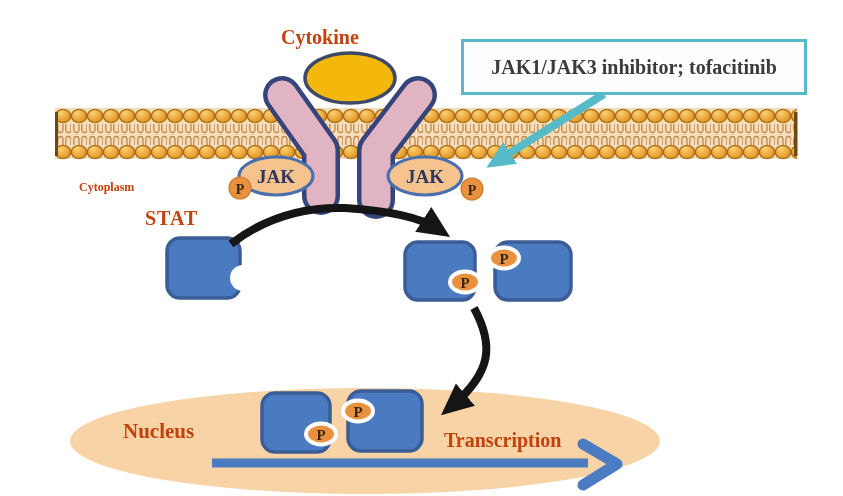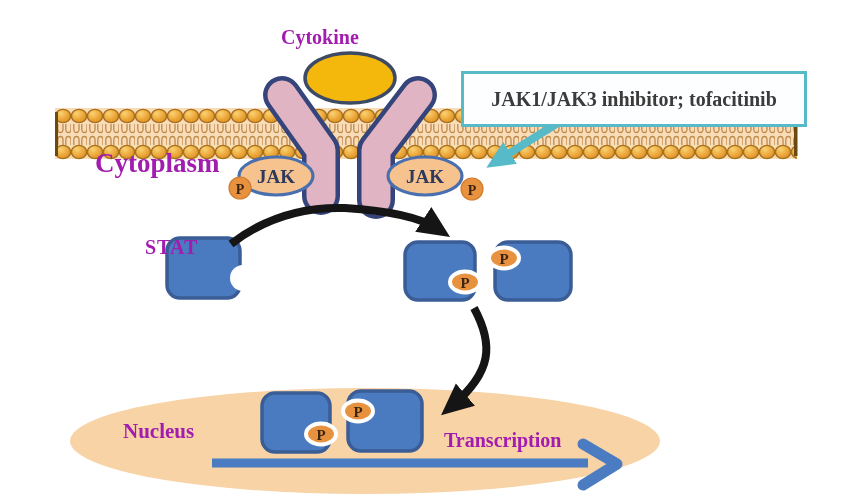--- a/index.html
+++ b/index.html
@@ -2,33 +2,33 @@
 <html><head>
 <meta charset="utf-8">
 <style>
   html,body { margin:0; padding:0; background:#ffffff; }
   .canvas {
     position:relative; width:843px; height:496px; background:#ffffff;
     font-family:"Liberation Serif", serif; overflow:hidden;
   }
   .canvas svg { position:absolute; left:0; top:0; }
   .lbl {
-    position:absolute; font-weight:600; color:#a21caf;
+    position:absolute; font-weight:600; color:#c2410c;
     font-family:"Liberation Serif", serif; white-space:nowrap;
   }
   .lbl-cytokine     { left:281px; top:26px;  font-size:20px; }
-  .lbl-cytoplasm    { left:79px;  top:148px; font-size:27px;margin-left:16px; }
-  .lbl-stat         { left:145px; top:207px; font-size:20px; letter-spacing:1px;margin-top:29px; }
+  .lbl-cytoplasm    { left:79px;  top:180px; font-size:12px; }
+  .lbl-stat         { left:145px; top:207px; font-size:20px; letter-spacing:1px; }
   .lbl-nucleus      { left:123px; top:419px; font-size:21px; }
   .lbl-transcription{ left:444px; top:429px; font-size:20px; }
   .inhibitor-box {
     position:absolute; left:461px; top:39px; width:346px; height:56px;
     box-sizing:border-box; border:3px solid #56bac9; background:#fdfeff;
     display:flex; flex-direction:column; align-items:center; justify-content:center;
-    font-size:20px; line-height:25px; font-weight:600; color:#3b3b3b; text-align:center;margin-top:32px;
+    font-size:20px; line-height:25px; font-weight:600; color:#3b3b3b; text-align:center;
   }
   .svgtext { font-family:"Liberation Serif", serif; font-weight:bold; }
 </style>
 </head>
 <body>
 
 <div class="canvas">
 
   <svg width="843" height="496" viewBox="0 0 843 496">
     <defs>

